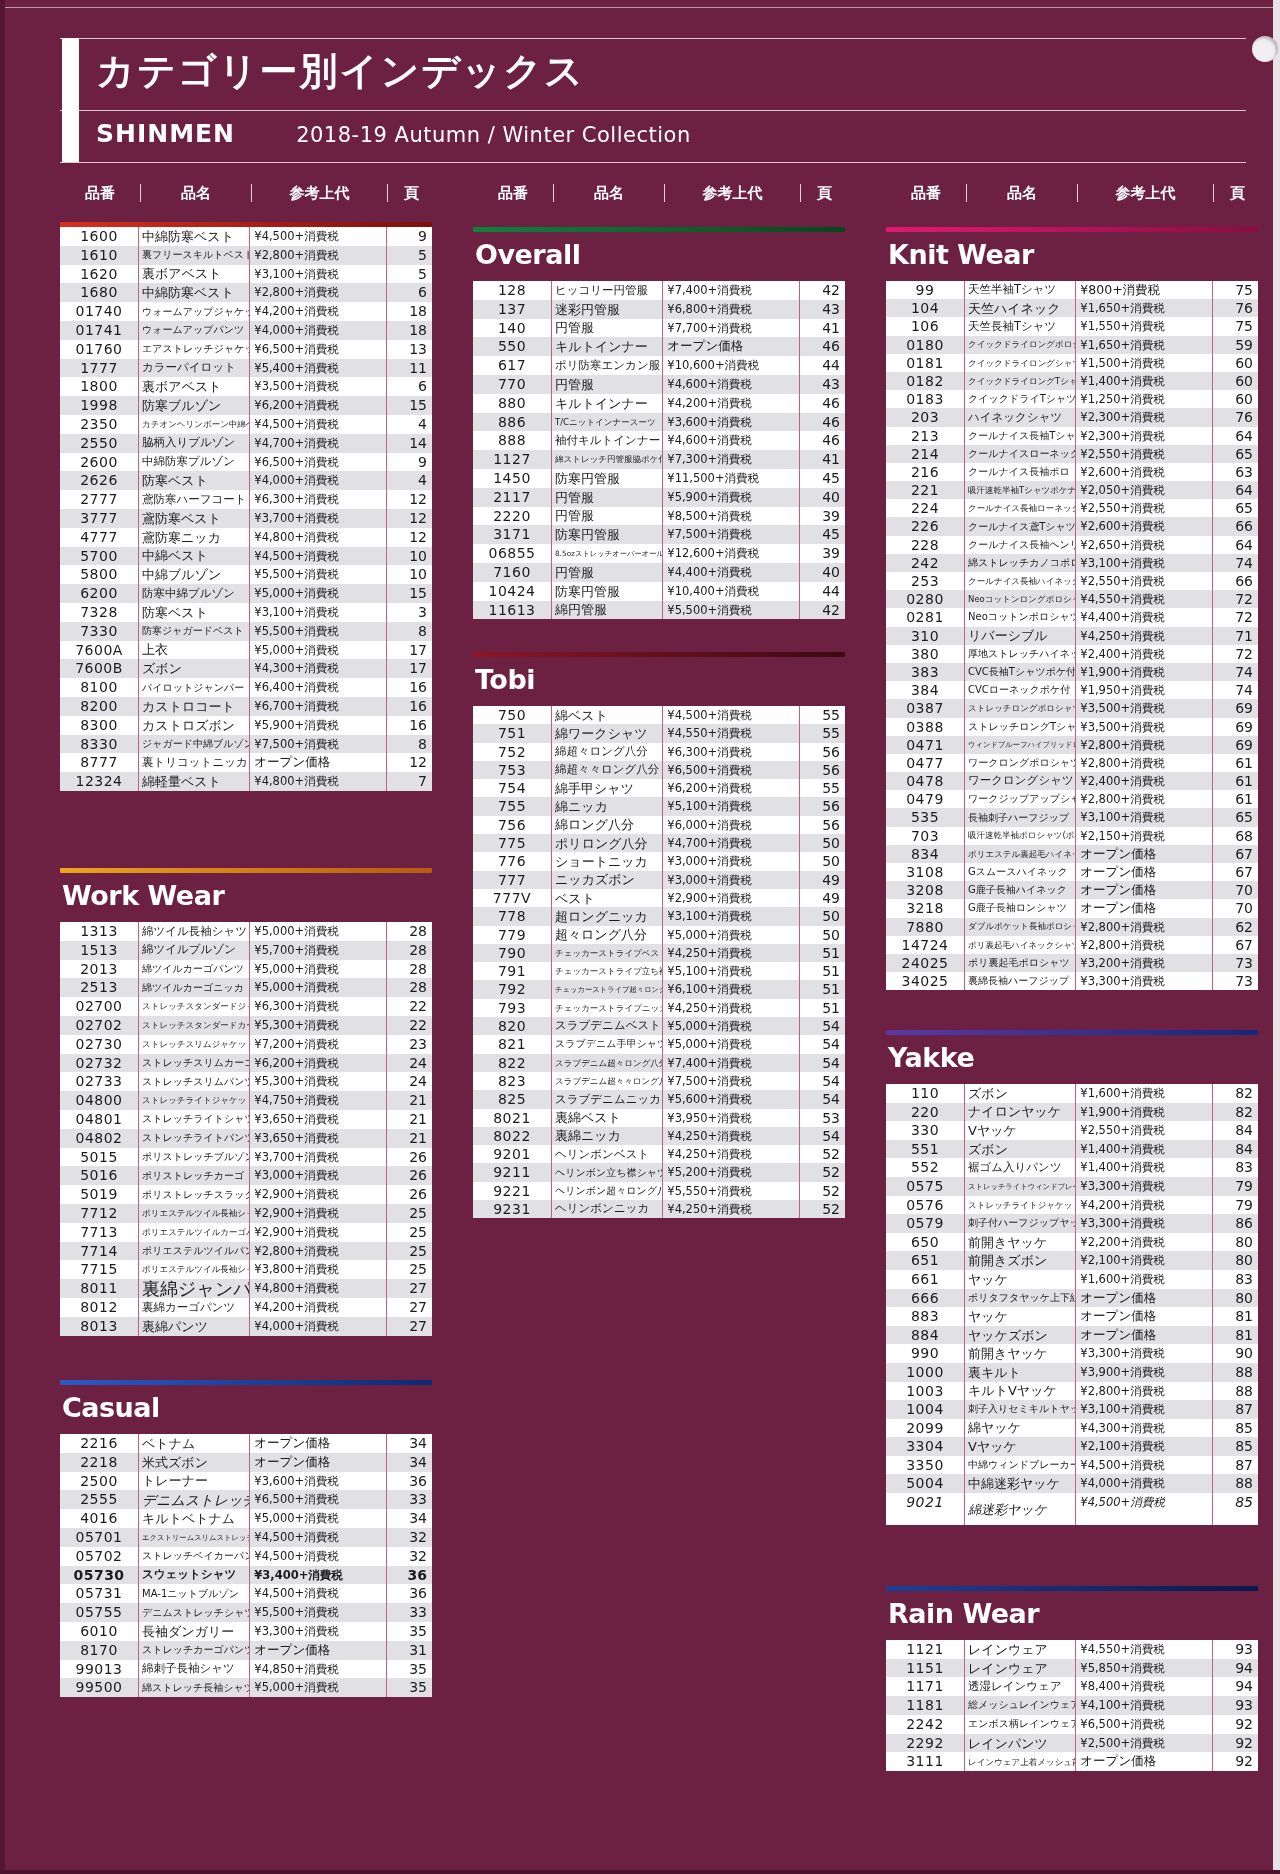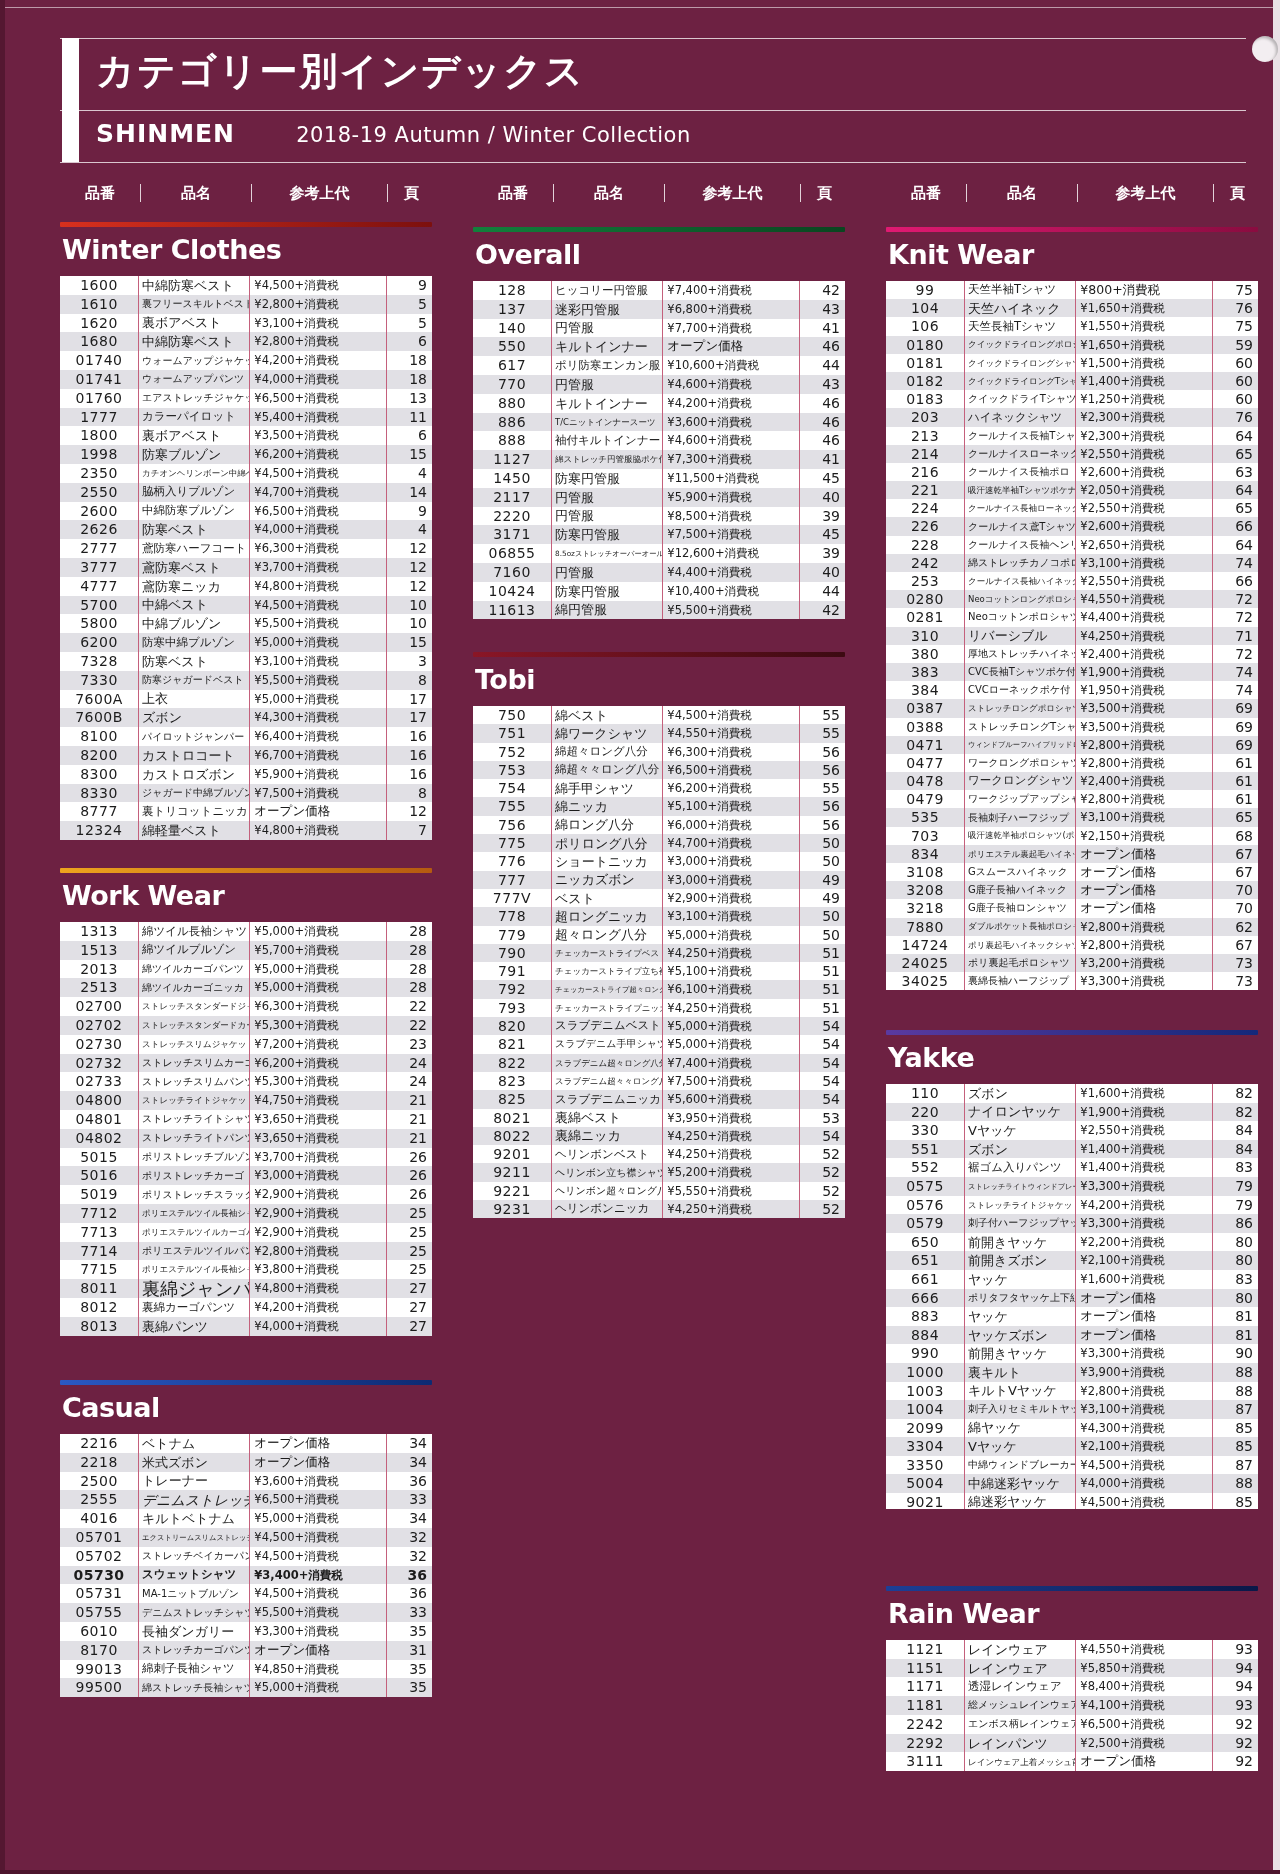--- a/index.html
+++ b/index.html
@@ -91,21 +91,20 @@
   <span class="ch ch-name">品名</span>
     <span class="ch-sep"></span>
   <span class="ch ch-price">参考上代</span>
     <span class="ch-sep"></span>
   <span class="ch ch-page">頁</span>
 </div>
 
 <div id="sections">
     <div class="section" style="left: 60px; top: 222px;">
       <div class="accent-bar" style="background: linear-gradient(90deg, rgb(216, 48, 30), rgb(124, 16, 14));"></div>
-      <div class="sec-title">Winter Clothes</div>
       <div class="tbl">
         <div class="row" style="height: 18.8px;">
           <div class="cell c-code" style="line-height: 18.8px;">1600</div>
           <div class="cell c-name" style="line-height: 1; font-size: 13px;">中綿防寒ベスト</div>
           <div class="cell c-price" style="line-height: 18.8px; font-size: 11.5px;">¥4,500+消費税</div>
           <div class="cell c-page" style="line-height: 18.8px;">9</div>
         </div>
         <div class="row alt" style="height: 18.8px;">
           <div class="cell c-code" style="line-height: 18.8px;">1610</div>
           <div class="cell c-name" style="line-height: 1; font-size: 10px;">裏フリースキルトベスト</div>
@@ -1167,21 +1166,21 @@
           <div class="cell c-name" style="line-height: 1; font-size: 10px;">中綿ウィンドブレーカー</div>
           <div class="cell c-price" style="line-height: 18.6px; font-size: 11.5px;">¥4,500+消費税</div>
           <div class="cell c-page" style="line-height: 18.6px;">87</div>
         </div>
         <div class="row alt" style="height: 18.6px;">
           <div class="cell c-code" style="line-height: 18.6px;">5004</div>
           <div class="cell c-name" style="line-height: 1; font-size: 13px;">中綿迷彩ヤッケ</div>
           <div class="cell c-price" style="line-height: 18.6px; font-size: 11.5px;">¥4,000+消費税</div>
           <div class="cell c-page" style="line-height: 18.6px;">88</div>
         </div>
-        <div class="row" style="height: 16px;">
+        <div class="row" style="height: 32px; font-style: italic;">
           <div class="cell c-code" style="line-height: 18.6px;">9021</div>
           <div class="cell c-name" style="line-height: 1; font-size: 13px;">綿迷彩ヤッケ</div>
           <div class="cell c-price" style="line-height: 18.6px; font-size: 11.5px;">¥4,500+消費税</div>
           <div class="cell c-page" style="line-height: 18.6px;">85</div>
         </div>
       </div>
     </div>
     <div class="section" style="left: 886px; top: 1586px;">
       <div class="accent-bar" style="background: linear-gradient(90deg, rgb(28, 63, 150), rgb(10, 24, 72));"></div>
       <div class="sec-title">Rain Wear</div>

